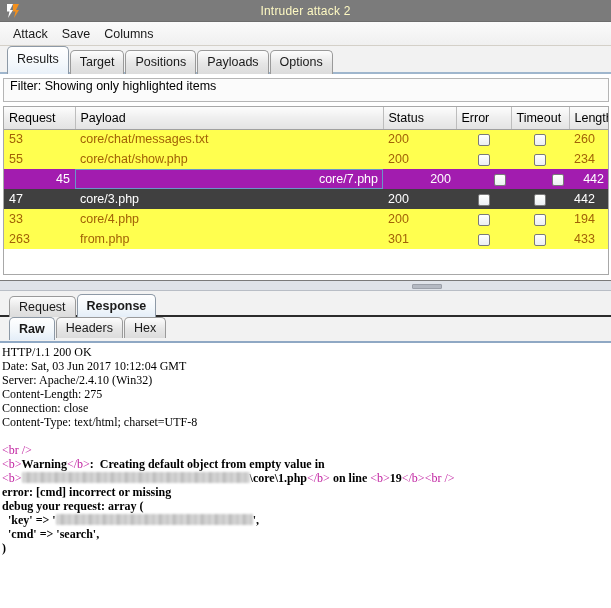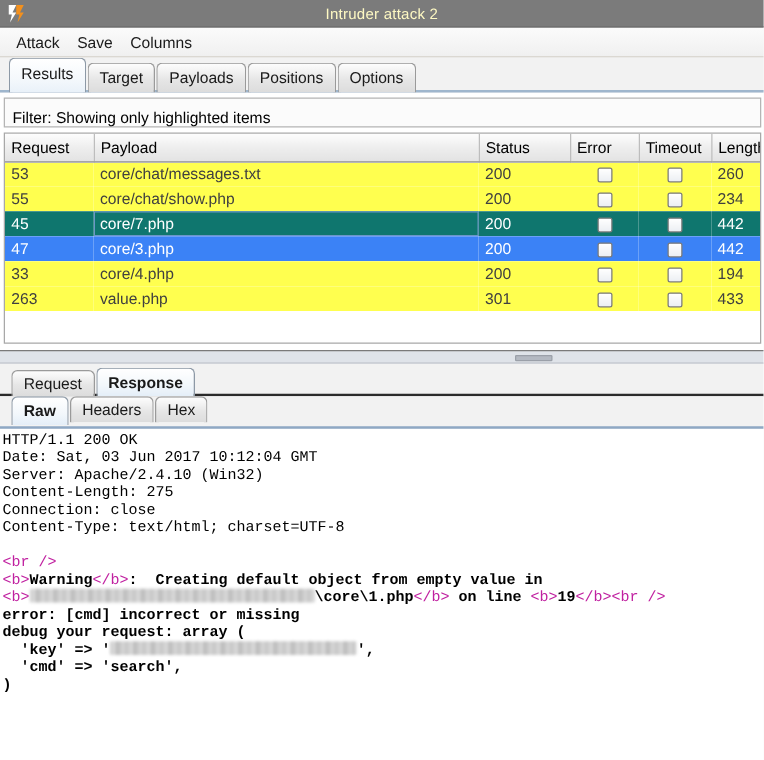--- a/index.html
+++ b/index.html
@@ -114,21 +114,21 @@
   }
 
   
   .filterbar {
     flex: 0 0 24px;
     margin: 4px 2px 4px 3px;
     height: 22px;
     border: 1px solid #b5b5b5;
     background: #fbfbfb;
     display: flex;
-    align-items: flex-end;
+    align-items: flex-start;
     padding-left: 6px;
     font-size: 12.5px;
   }
 
   
   .table-wrap {
     flex: 0 0 169px;
     margin: 0 2px 0 3px;
     border: 1px solid #a8a8a8;
     overflow: hidden;
@@ -152,23 +152,23 @@
     color: #000;
     white-space: nowrap;
   }
   table.results tbody td {
     height: 20px;
     padding: 0 5px;
     white-space: nowrap;
     overflow: hidden;
     border: none;
   }
-  tr.row-yellow td { background: #ffff4f; color: #404040; }
-  tr.row-red td    { background: #3b82f6; color: #ffffff; }
-  tr.row-red-sel td{ background: #0f766e; color: #ffffff; }
+  tr.row-yellow td { background: #ffff4f; color: #a16207; }
+  tr.row-red td    { background: #404040; color: #ffffff; }
+  tr.row-red-sel td{ background: #a21caf; color: #ffffff; text-align: right; }
   td.c-center { text-align: center; }
   td.c-right  { text-align: left; }
 
   .cb {
     display: inline-block;
     width: 12px; height: 12px;
     border: 1px solid #7a7a7a;
     background: linear-gradient(to bottom,#ffffff,#eceff3);
     border-radius: 2px;
     vertical-align: middle;
@@ -257,21 +257,21 @@
     height: 23px;
     line-height: 22px;
     z-index: 3;
     font-weight: bold;
   }
 
   
   .rawbody {
     flex: 1 1 auto;
     background: #ffffff;
-    font-family: Liberation Mono, monospace;
+    font-family: Liberation Serif, serif;
     font-size: 12px;
     line-height: 14px;
     padding: 2px 0 4px 2px;
     overflow: hidden;
     white-space: pre;
     color: #000000;
   }
   .rawbody .tagname { color: #c020a0; }
   .rawbody .bold { font-weight: bold; }
   .redact {
@@ -302,22 +302,22 @@
 
   <div class="menubar">
     <div class="menu-item">Attack</div>
     <div class="menu-item">Save</div>
     <div class="menu-item">Columns</div>
   </div>
 
   <div class="tabstrip">
     <div class="tab active">Results</div>
     <div class="tab">Target</div>
+    <div class="tab">Positions</div>
     <div class="tab">Payloads</div>
-    <div class="tab">Positions</div>
     <div class="tab">Options</div>
   </div>
 
   <div class="content">
 
     <div class="filterbar">
       <span>Filter: Showing only highlighted items</span>
     </div>
 
     <div class="table-wrap">
@@ -376,21 +376,21 @@
           <tr class="row-yellow">
             <td>33</td>
             <td>core/4.php</td>
             <td>200</td>
             <td class="c-center"><span class="cb"></span></td>
             <td class="c-center"><span class="cb"></span></td>
             <td class="c-right">194</td>
           </tr>
           <tr class="row-yellow">
             <td>263</td>
-            <td>value.php</td>
+            <td>from.php</td>
             <td>301</td>
             <td class="c-center"><span class="cb"></span></td>
             <td class="c-center"><span class="cb"></span></td>
             <td class="c-right">433</td>
           </tr>
         </tbody>
       </table>
     </div>
 
     <div class="splitter">

